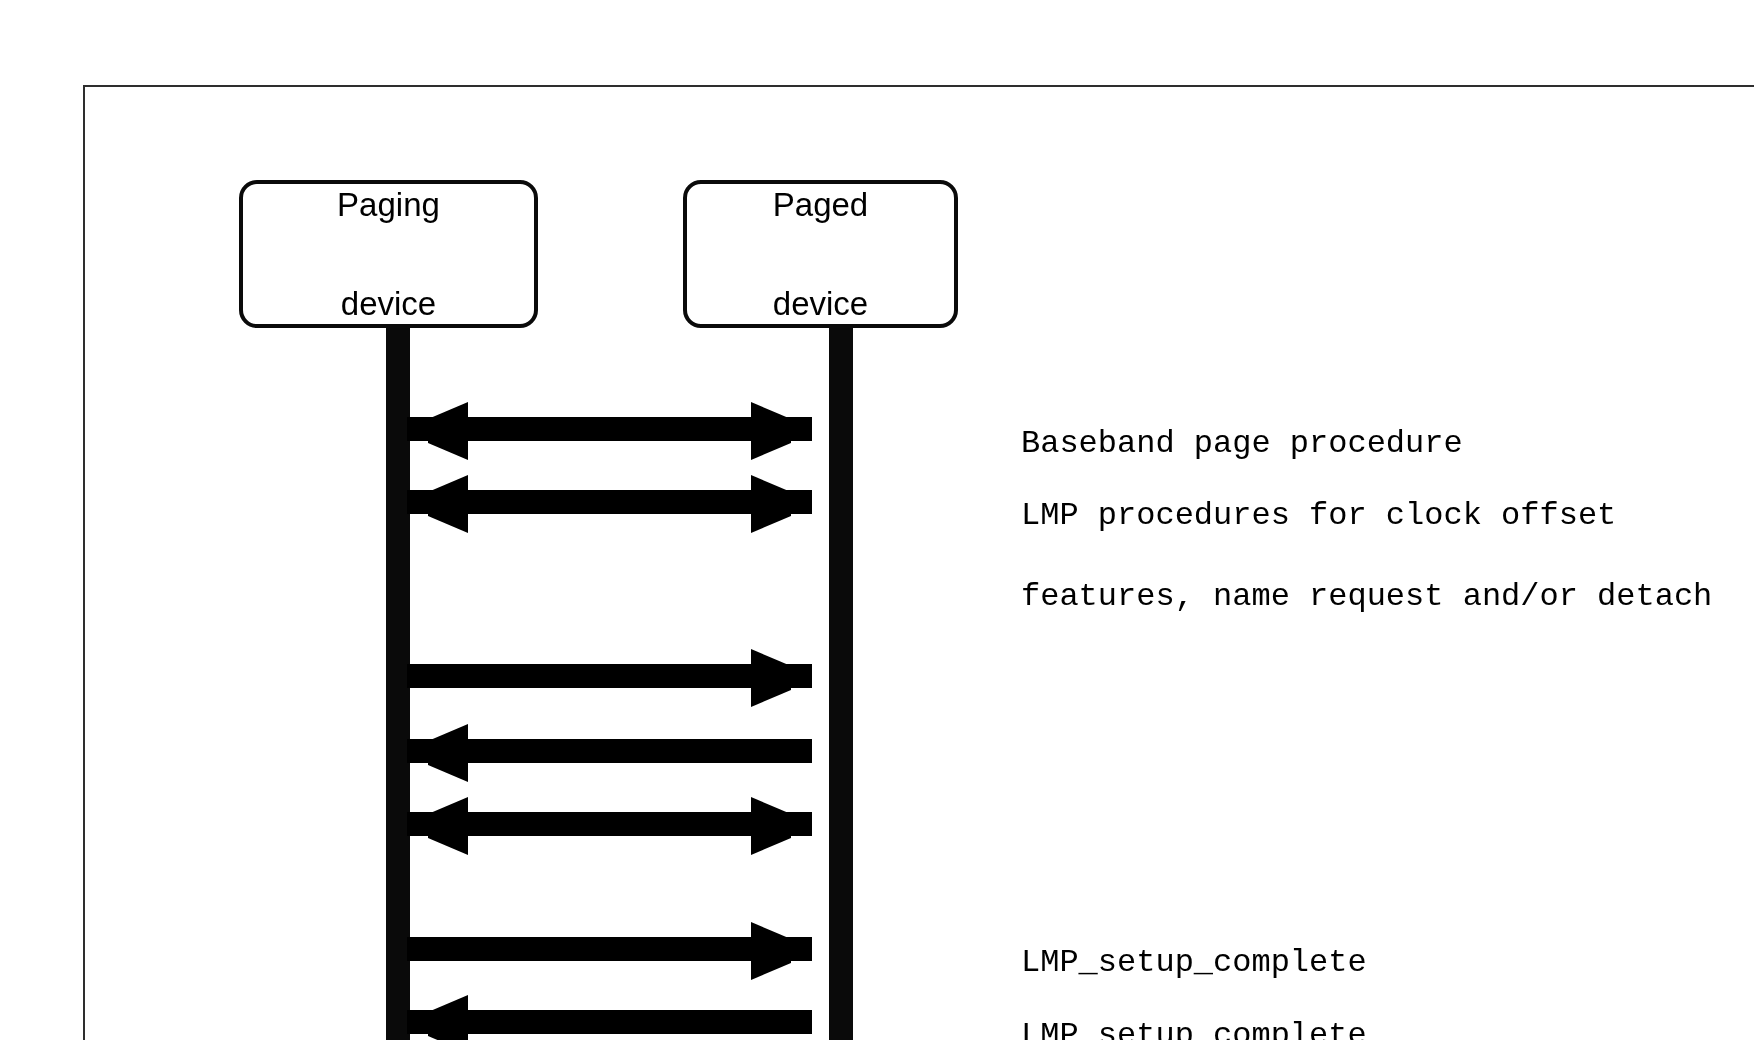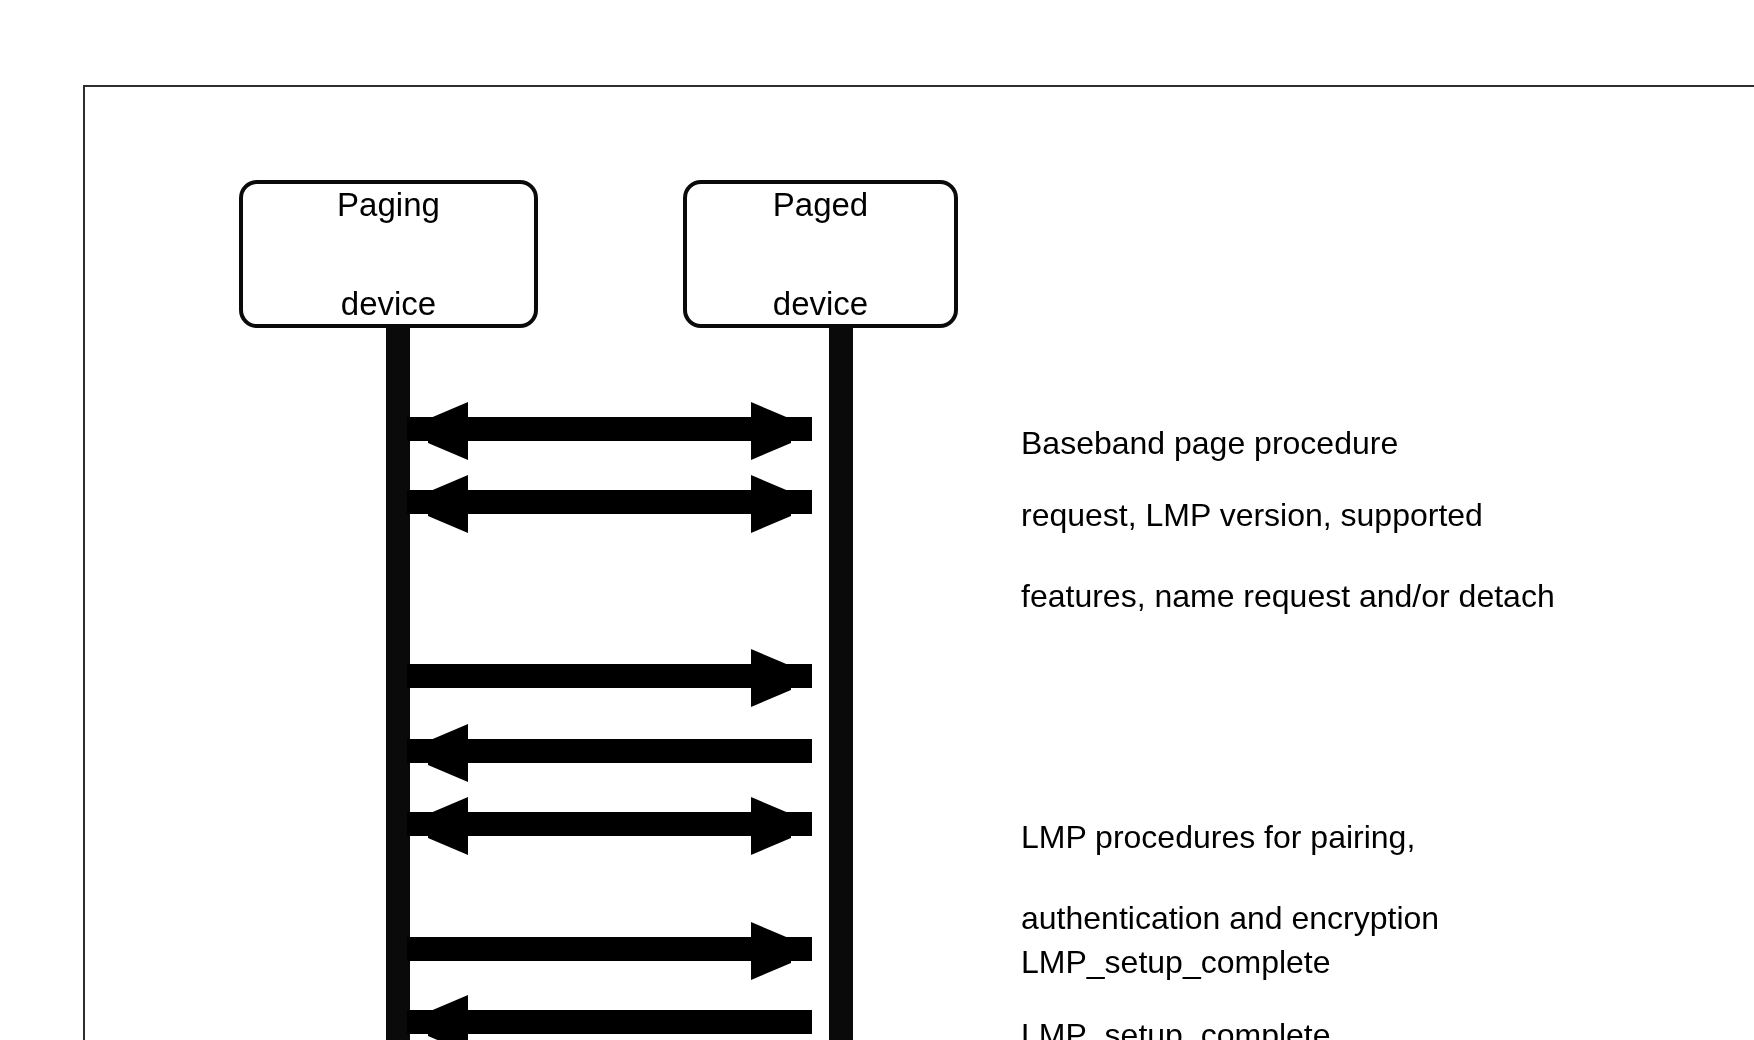--- a/index.html
+++ b/index.html
@@ -39,21 +39,21 @@
   }
   .arrow .head {
     position: absolute; top: 0; width: 0; height: 0;
     border-top: 17px solid transparent; border-bottom: 17px solid transparent;
   }
   .arrow .head.hl { left: 0; border-right: 40px solid #000; }
   .arrow .head.hr { right: 0; border-left: 40px solid #000; }
   
   .msg-label {
     position: absolute; left: 880px; width: 720px;
-    font-size: 32px; line-height: 41px; white-space: nowrap;
+    font-size: 32px; line-height: 41px; white-space: nowrap; font-family: Liberation Mono, monospace;
   }
   
   .watermark {
     position: absolute; right: 12px; top: 1006px;
     font-size: 30px; line-height: 30px; color: #b5b5b5;
     white-space: nowrap; z-index: 5; letter-spacing: 0.5px;
   }
 </style>
 </head>
 <body>
@@ -101,26 +101,22 @@
   </div>
   <div class="arrow" style="top:876px">
     <span class="head hl"></span>
     <span class="shaft"></span>
   </div>
 
   <div class="msg-label" style="top:280px">
     <div>Baseband page procedure</div>
   </div>
   <div class="msg-label" style="top:352px">
-    <div>request, LMP version, supported</div>
+    <div>LMP procedures for clock offset</div>
     <div>features, name request and/or detach</div>
-  </div>
-  <div class="msg-label" style="top:674px">
-    <div>LMP procedures for pairing,</div>
-    <div>authentication and encryption</div>
   </div>
   <div class="msg-label" style="top:799px">
     <div>LMP_setup_complete</div>
   </div>
   <div class="msg-label" style="top:872px">
     <div>LMP_setup_complete</div>
   </div>
 
 </div>
 

